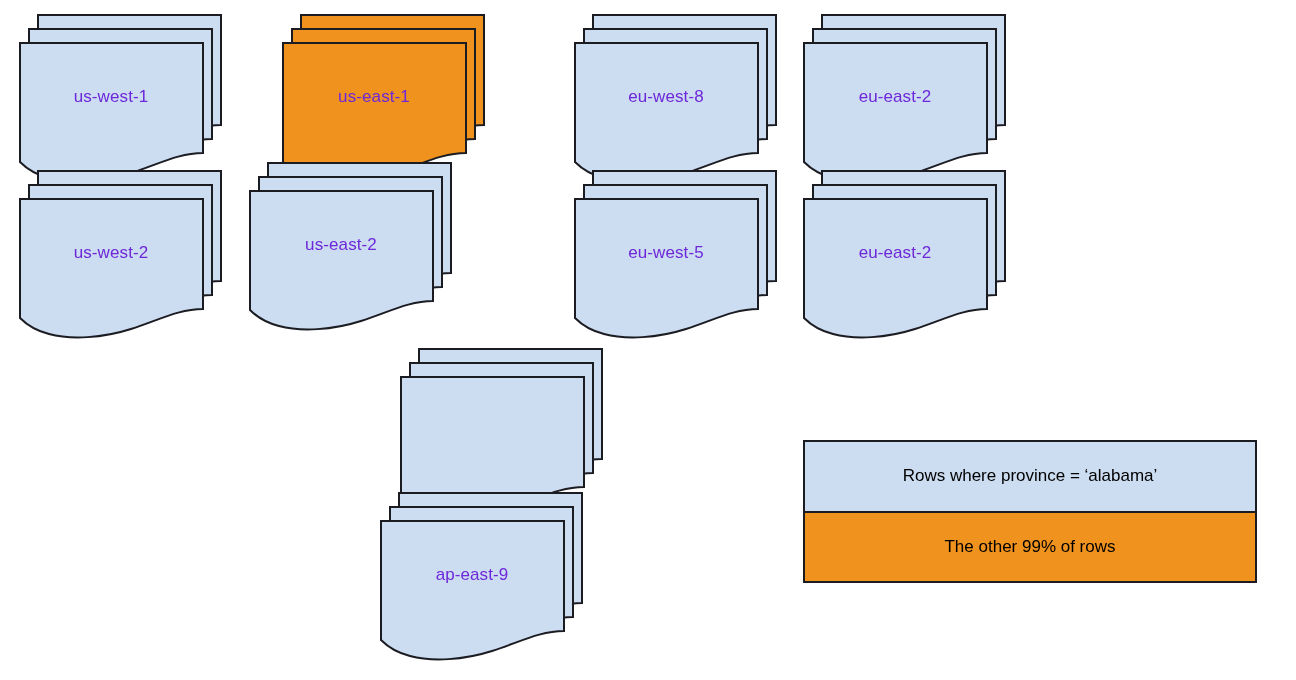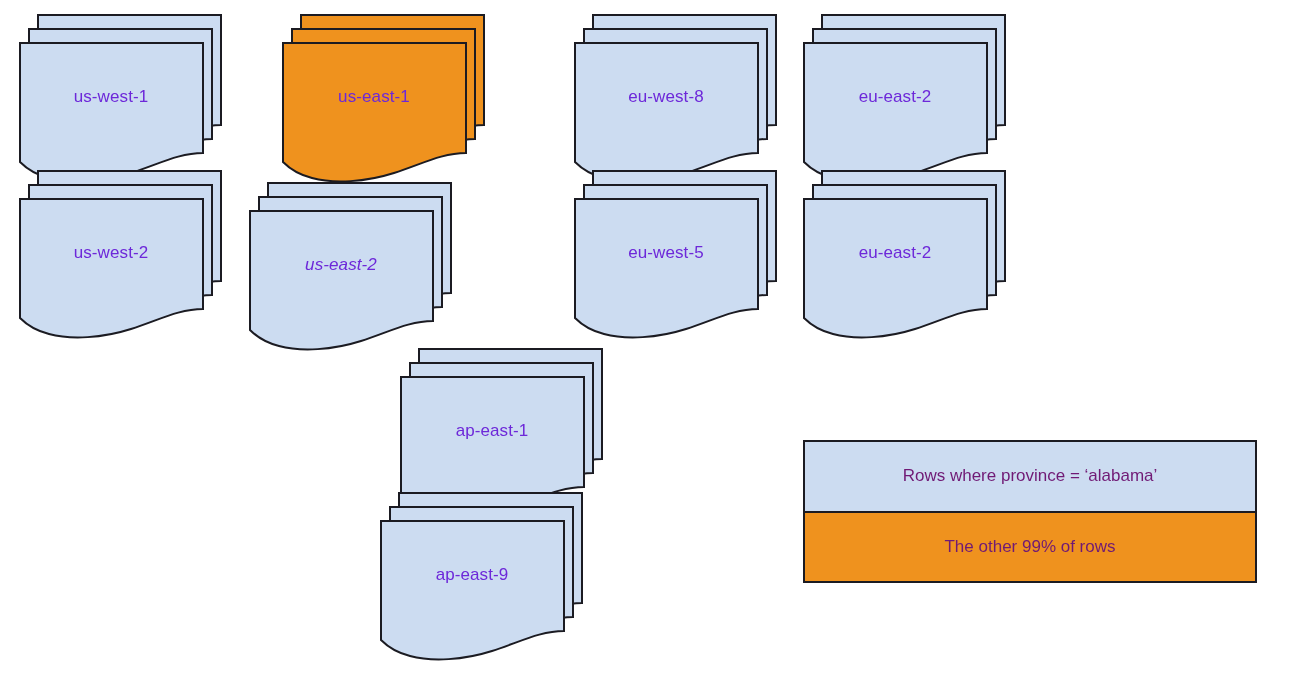--- a/index.html
+++ b/index.html
@@ -66,21 +66,21 @@
     border: 2px solid #1b1b22;
     display: flex;
     flex-direction: column;
   }
   .legend-row {
     flex: 1 1 0;
     display: flex;
     align-items: center;
     justify-content: center;
     font-size: 17px;
-    color: #701a75;
+    color: #000000;
     box-sizing: border-box;
   }
   .legend-row.top {
     border-bottom: 2px solid #1b1b22;
   }
 </style>
 </head>
 <body>
 
 <div id="canvas">
@@ -149,21 +149,21 @@
           </g>
           <g transform="translate(9,14)">
             <path d="M 1,1 L 184,1 L 184,111 C 160,111 140,122 112,131 C 84,140 52,142 30,136 C 18,133 8,127 1,120 Z" fill="#ccdcf1" stroke="#1b1b22" stroke-width="2" stroke-linejoin="miter"></path>
           </g>
           <g transform="translate(0,28)">
             <path d="M 1,1 L 184,1 L 184,111 C 160,111 140,122 112,131 C 84,140 52,142 30,136 C 18,133 8,127 1,120 Z" fill="#ccdcf1" stroke="#1b1b22" stroke-width="2" stroke-linejoin="miter"></path>
           </g>
         </svg>
         <div class="doc-label front-offset">us-west-2</div>
       </div>
-      <div class="doc-stack" style="left: 249px; top: 182px; font-style: italic;">
+      <div class="doc-stack" style="left: 249px; top: 162px;">
         <svg viewBox="0 0 212 160" width="212" height="160" style="height: 160px;">
           <g transform="translate(18,0)">
             <path d="M 1,1 L 184,1 L 184,111 C 160,111 140,122 112,131 C 84,140 52,142 30,136 C 18,133 8,127 1,120 Z" fill="#ccdcf1" stroke="#1b1b22" stroke-width="2" stroke-linejoin="miter"></path>
           </g>
           <g transform="translate(9,14)">
             <path d="M 1,1 L 184,1 L 184,111 C 160,111 140,122 112,131 C 84,140 52,142 30,136 C 18,133 8,127 1,120 Z" fill="#ccdcf1" stroke="#1b1b22" stroke-width="2" stroke-linejoin="miter"></path>
           </g>
           <g transform="translate(0,28)">
             <path d="M 1,1 L 184,1 L 184,111 C 160,111 140,122 112,131 C 84,140 52,142 30,136 C 18,133 8,127 1,120 Z" fill="#ccdcf1" stroke="#1b1b22" stroke-width="2" stroke-linejoin="miter"></path>
           </g>
@@ -203,21 +203,20 @@
           <g transform="translate(18,0)">
             <path d="M 1,1 L 184,1 L 184,111 C 160,111 140,122 112,131 C 84,140 52,142 30,136 C 18,133 8,127 1,120 Z" fill="#ccdcf1" stroke="#1b1b22" stroke-width="2" stroke-linejoin="miter"></path>
           </g>
           <g transform="translate(9,14)">
             <path d="M 1,1 L 184,1 L 184,111 C 160,111 140,122 112,131 C 84,140 52,142 30,136 C 18,133 8,127 1,120 Z" fill="#ccdcf1" stroke="#1b1b22" stroke-width="2" stroke-linejoin="miter"></path>
           </g>
           <g transform="translate(0,28)">
             <path d="M 1,1 L 184,1 L 184,111 C 160,111 140,122 112,131 C 84,140 52,142 30,136 C 18,133 8,127 1,120 Z" fill="#ccdcf1" stroke="#1b1b22" stroke-width="2" stroke-linejoin="miter"></path>
           </g>
         </svg>
-        <div class="doc-label front-offset">ap-east-1</div>
       </div>
       <div class="doc-stack" style="left: 380px; top: 492px;">
         <svg viewBox="0 0 212 160" width="212" height="160" style="height: 160px;">
           <g transform="translate(18,0)">
             <path d="M 1,1 L 184,1 L 184,111 C 160,111 140,122 112,131 C 84,140 52,142 30,136 C 18,133 8,127 1,120 Z" fill="#ccdcf1" stroke="#1b1b22" stroke-width="2" stroke-linejoin="miter"></path>
           </g>
           <g transform="translate(9,14)">
             <path d="M 1,1 L 184,1 L 184,111 C 160,111 140,122 112,131 C 84,140 52,142 30,136 C 18,133 8,127 1,120 Z" fill="#ccdcf1" stroke="#1b1b22" stroke-width="2" stroke-linejoin="miter"></path>
           </g>
           <g transform="translate(0,28)">

